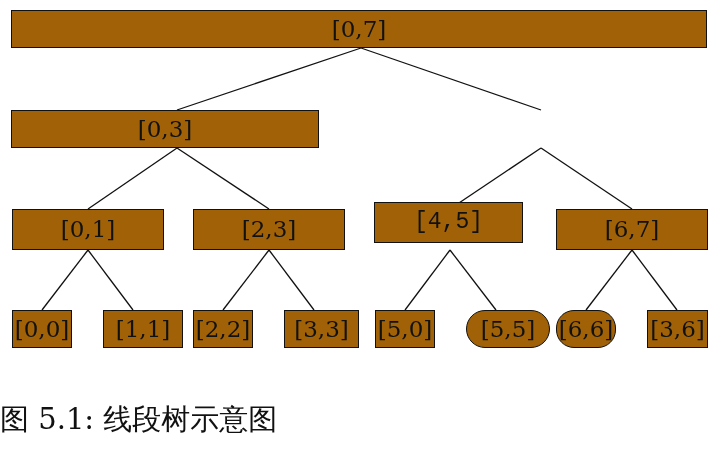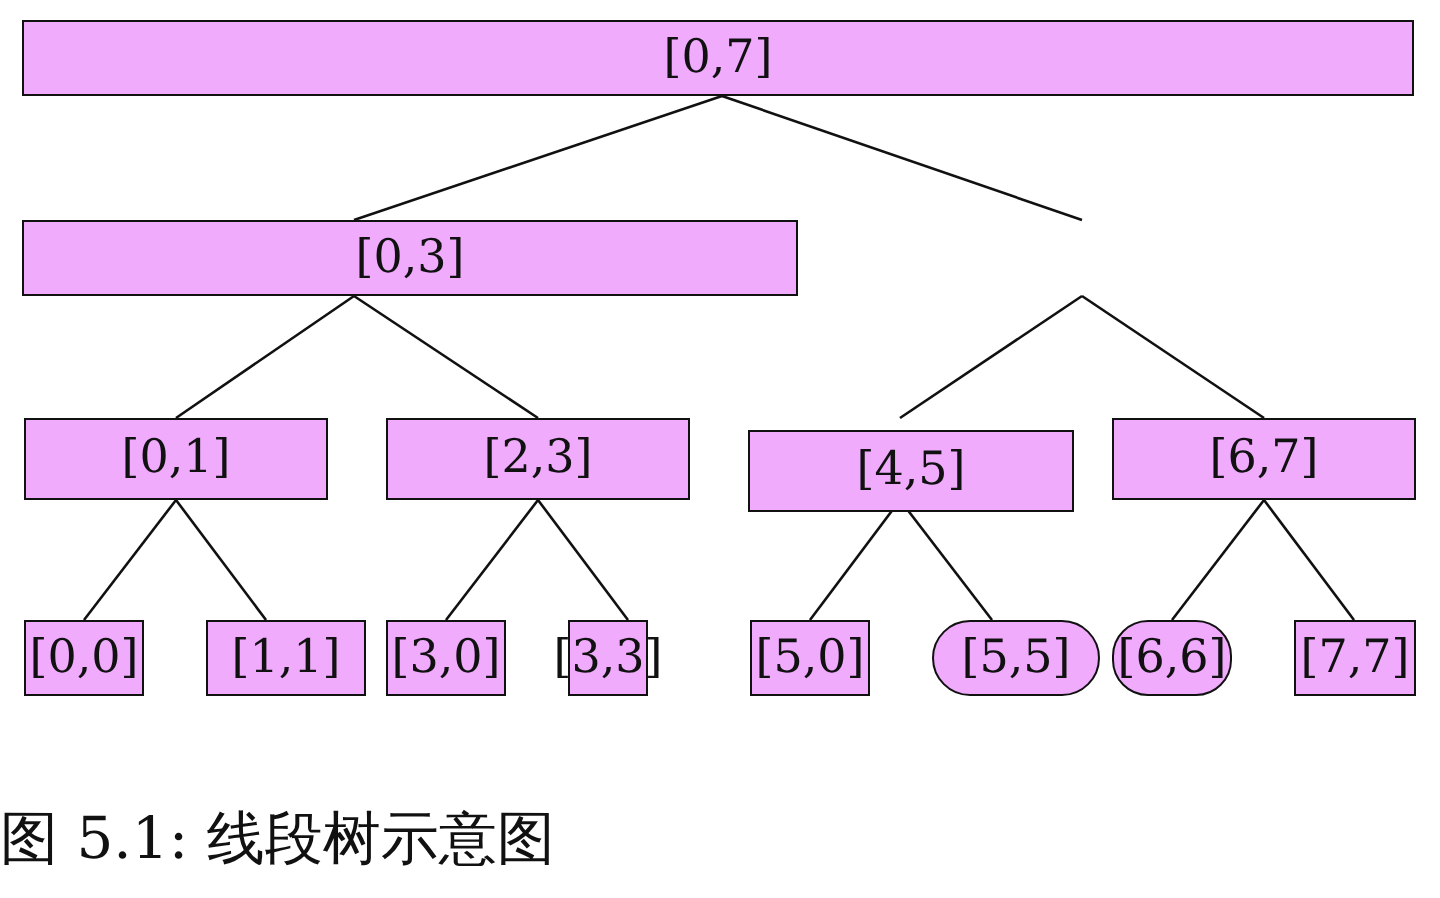--- a/index.html
+++ b/index.html
@@ -19,21 +19,21 @@
     position: absolute;
     left: 0;
     top: 0;
     width: 720px;
     height: 449px;
   }
   .node {
     position: absolute;
     box-sizing: border-box;
     border: 1.5px solid #111111;
-    background: #f0abfc;
+    background: #a16207;
     display: flex;
     align-items: center;
     justify-content: center;
     font-size: 23px;
     color: #111111;
     line-height: 1;
   }
   .caption {
     position: absolute;
     left: 0;
@@ -64,31 +64,31 @@
       <line x1="269" y1="250" x2="314" y2="310"></line>
       <line x1="450" y1="250" x2="405" y2="310"></line>
       <line x1="450" y1="250" x2="496" y2="310"></line>
       <line x1="632" y1="250" x2="586" y2="310"></line>
       <line x1="632" y1="250" x2="677" y2="310"></line>
     </g>
   </svg>
 
   <div class="node" style="left:11px;  top:10px;  width:696px; height:38px;">[0,7]</div>
 
-  <div class="node" style="left:11px;  top:110px; width:388px; height:38px;">[0,3]</div>
+  <div class="node" style="left:11px;  top:110px; width:308px; height:38px;">[0,3]</div>
 
   <div class="node" style="left:12px;  top:209px; width:152px; height:41px;">[0,1]</div>
   <div class="node" style="left:193px; top:209px; width:152px; height:41px;">[2,3]</div>
-  <div class="node" style="left:374px; top:215px; width:163px; height:41px;">[4,5]</div>
+  <div class="node" style="left:374px; top:202px; width:149px; height:41px;font-family:Liberation Mono, monospace;">[4,5]</div>
   <div class="node" style="left:556px; top:209px; width:152px; height:41px;">[6,7]</div>
 
   <div class="node" style="left:12px;  top:310px; width:60px; height:38px;">[0,0]</div>
   <div class="node" style="left:103px; top:310px; width:80px; height:38px;">[1,1]</div>
-  <div class="node" style="left:193px; top:310px; width:60px; height:38px;">[3,0]</div>
-  <div class="node" style="left:284px; top:310px; width:40px; height:38px;">[3,3]</div>
+  <div class="node" style="left:193px; top:310px; width:60px; height:38px;">[2,2]</div>
+  <div class="node" style="left:284px; top:310px; width:75px; height:38px;">[3,3]</div>
   <div class="node" style="left:375px; top:310px; width:60px; height:38px;">[5,0]</div>
   <div class="node" style="left:466px; top:310px; width:84px; height:38px;border-radius:19px;">[5,5]</div>
   <div class="node" style="left:556px; top:310px; width:60px; height:38px;border-radius:18px;">[6,6]</div>
-  <div class="node" style="left:647px; top:310px; width:61px; height:38px;">[7,7]</div>
+  <div class="node" style="left:647px; top:310px; width:61px; height:38px;">[3,6]</div>
 
   <div class="caption">图 5.1: 线段树示意图</div>
 
 </div>
 
 </body></html>

